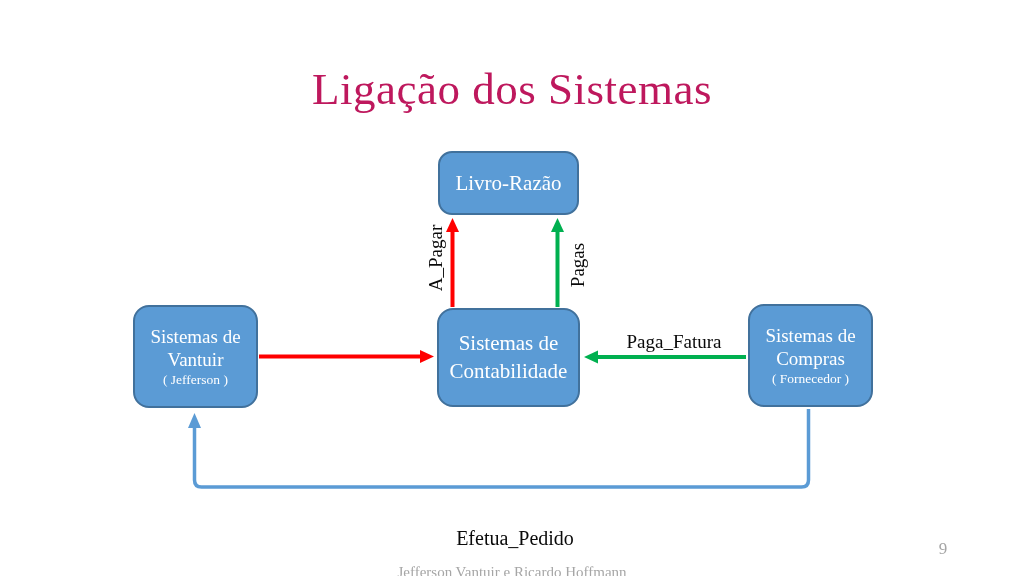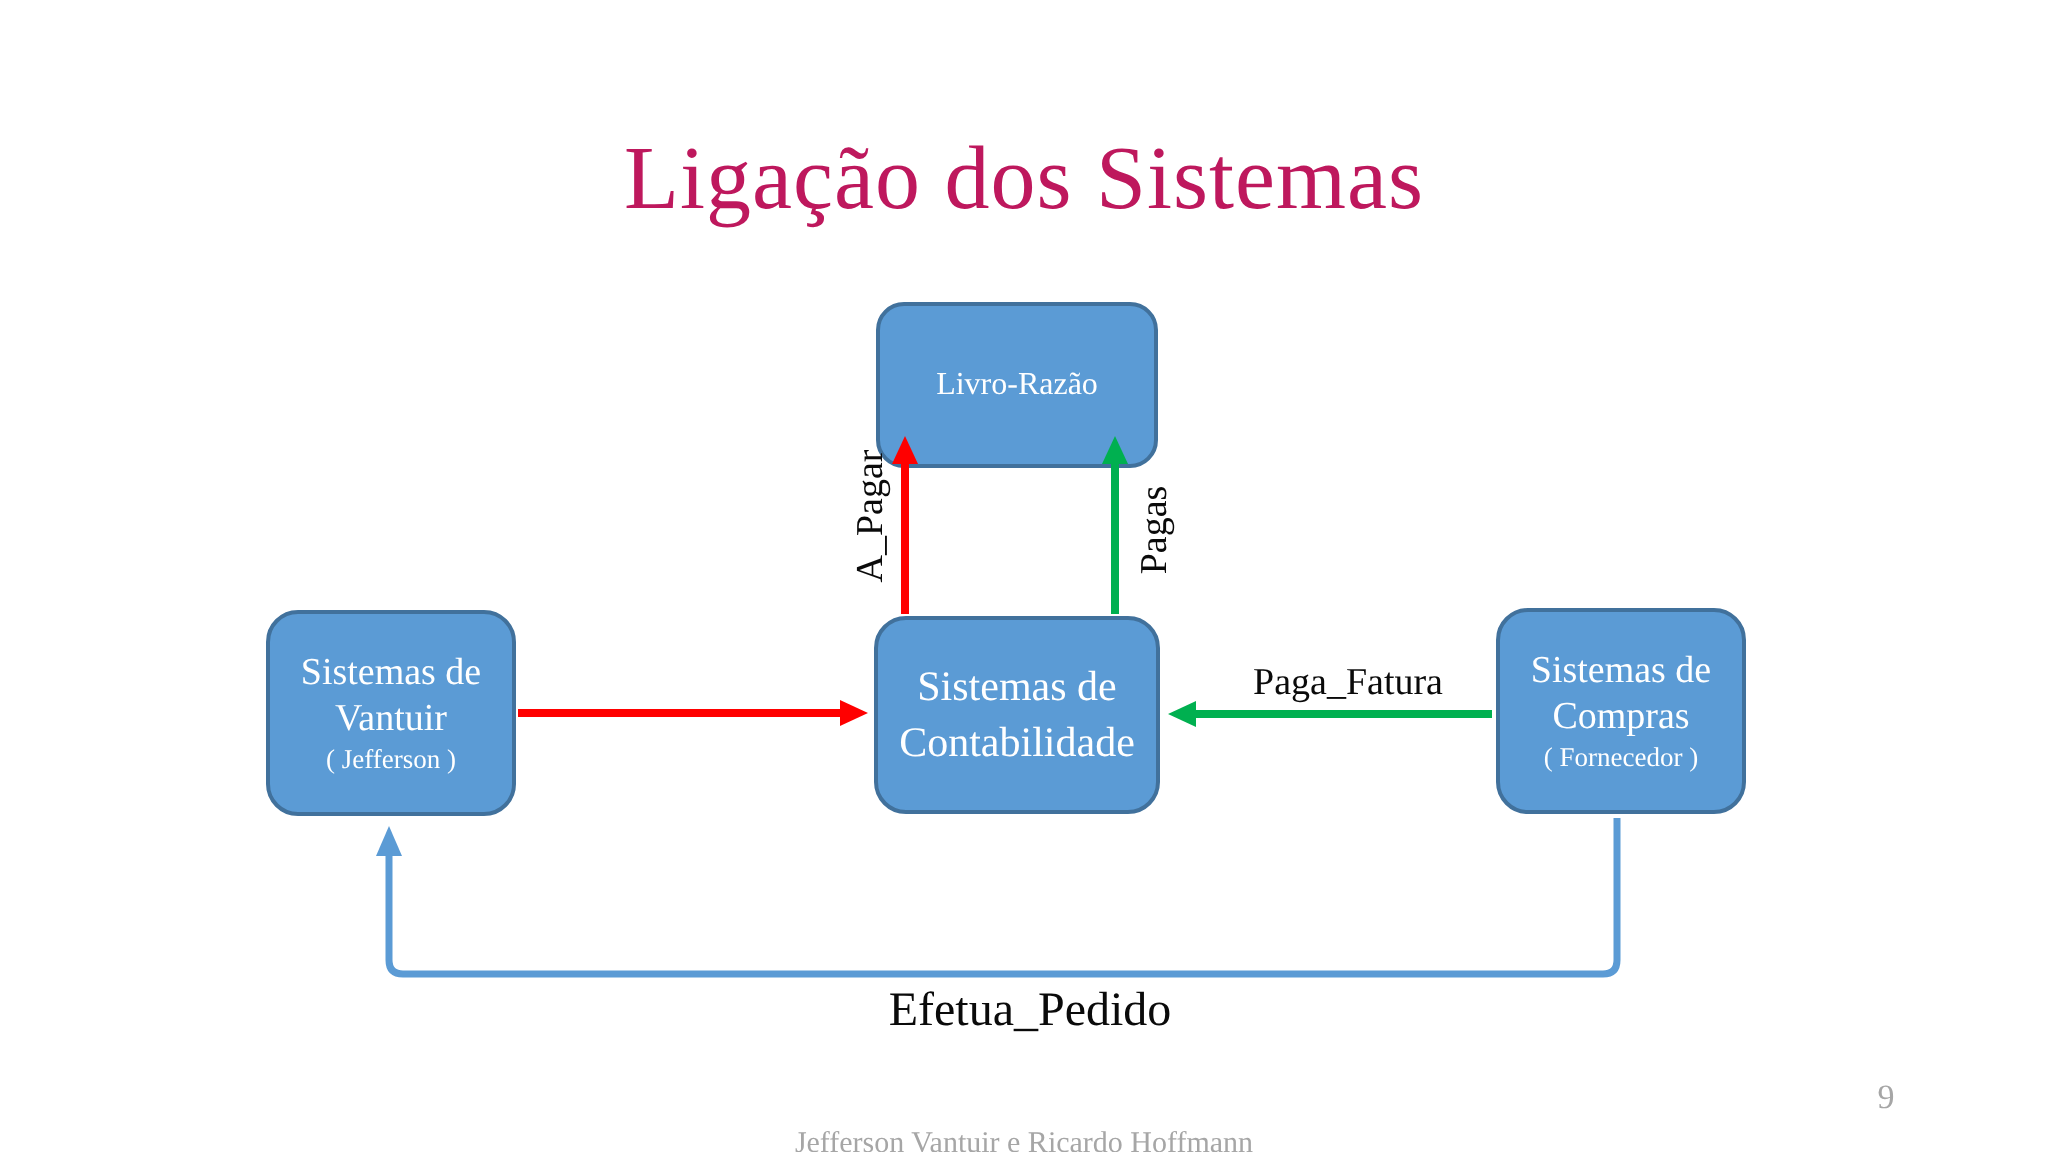--- a/index.html
+++ b/index.html
@@ -26,42 +26,42 @@
     border: 2px solid #41719C;
     color: #ffffff;
     display: flex;
     flex-direction: column;
     align-items: center;
     justify-content: center;
     text-align: center;
     box-sizing: border-box;
     z-index: 1;
   }
-  .node-livro      { left: 438px; top: 151px; width: 141px; height: 83px;  border-radius: 14px; font-size: 16px; }
+  .node-livro      { left: 438px; top: 151px; width: 141px; height: 64px;  border-radius: 14px; font-size: 21px; }
   .node-contab     { left: 437px; top: 308px; width: 143px; height: 99px;  border-radius: 16px; font-size: 21px; line-height: 1.3; }
   .node-pedidos    { left: 133px; top: 305px; width: 125px; height: 103px; border-radius: 16px; font-size: 19px; line-height: 1.25; }
   .node-compras    { left: 748px; top: 304px; width: 125px; height: 103px; border-radius: 16px; font-size: 19px; line-height: 1.25; }
   .node .sublabel  { font-size: 13.5px; line-height: 1.2; }
   .edges-layer {
     position: absolute;
     left: 0; top: 0;
     width: 1024px; height: 576px;
     z-index: 2;
     pointer-events: none;
   }
   .edge-label {
     position: absolute;
     color: #0a0a0a;
     font-size: 19px;
     white-space: nowrap;
     z-index: 3;
     transform: translate(-50%, -50%);
   }
   .edge-label.vertical { transform: translate(-50%, -50%) rotate(-90deg); }
-  .edge-label.big { font-size: 24px; }
+  .edge-label.big { font-size: 20px; margin-top: 32px; }
   .footer-authors {
     position: absolute;
     left: 0; top: 564px;
     width: 100%;
     text-align: center;
     font-size: 15px;
     color: #A6A6A6;
   }
   .footer-page {
     position: absolute;

